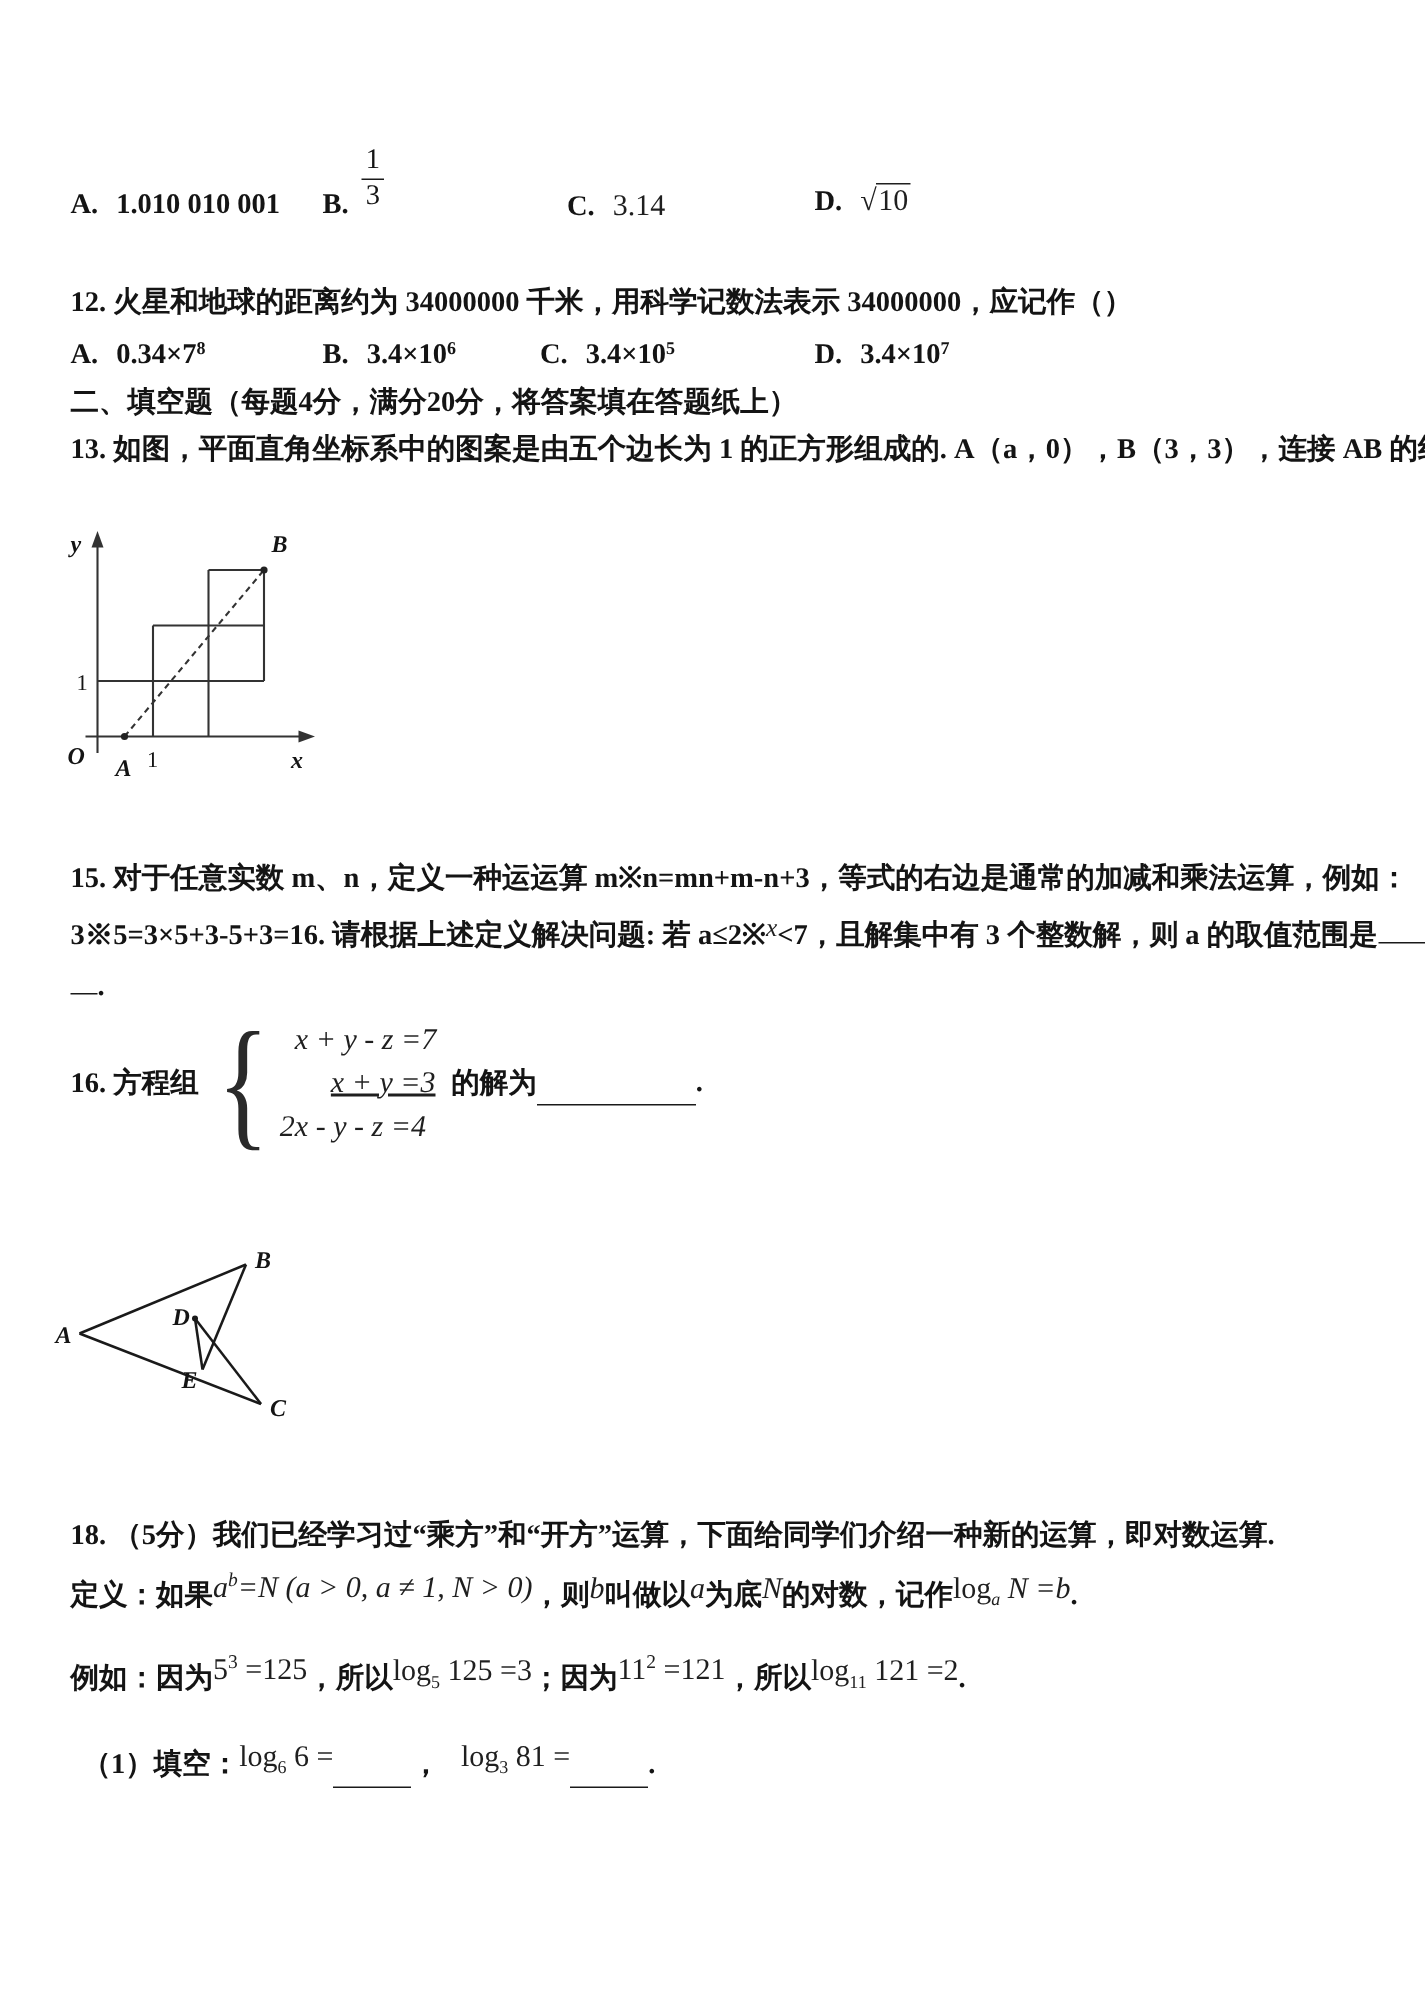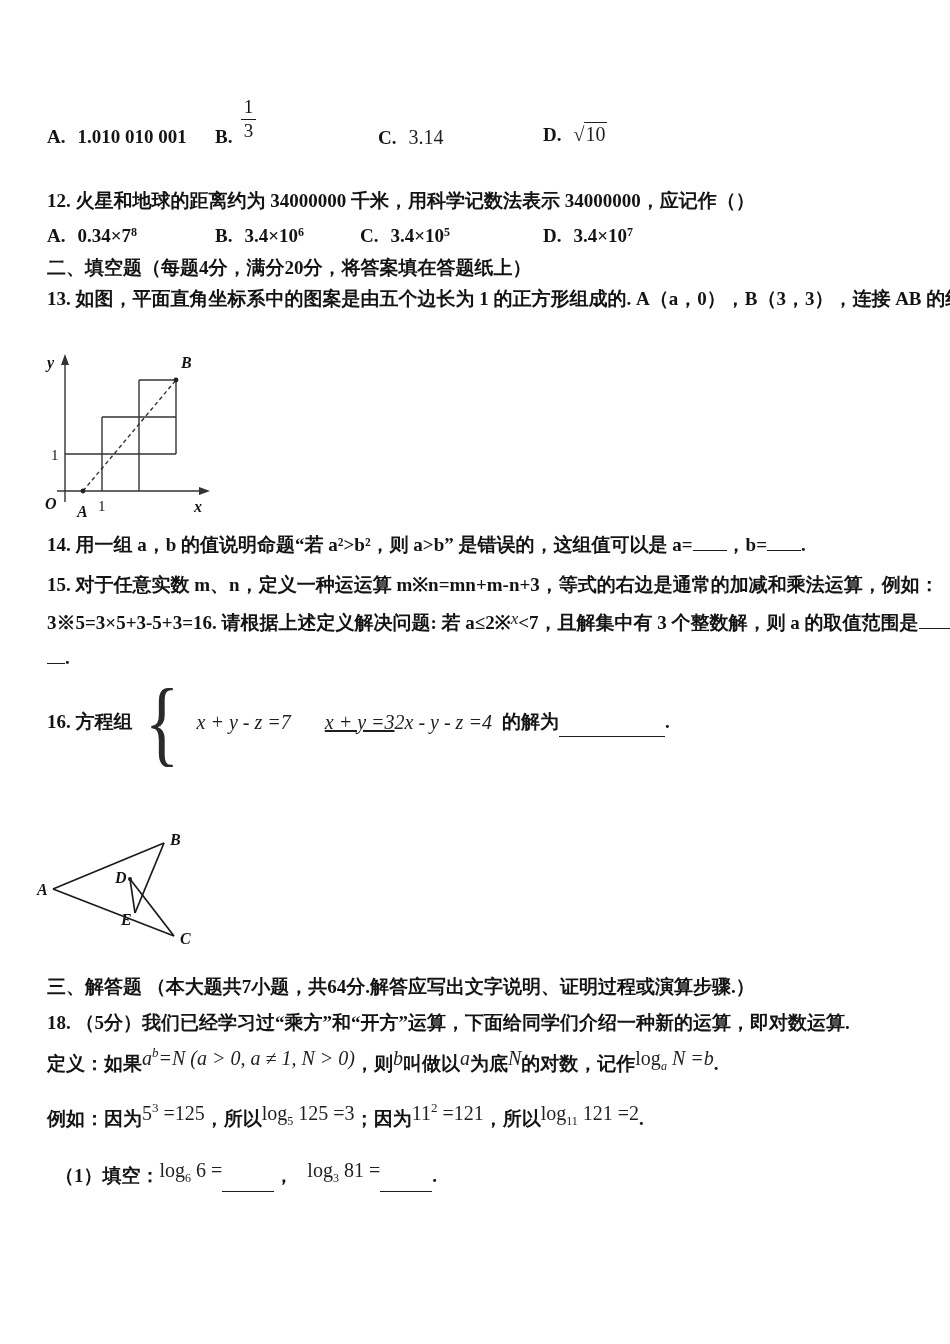--- a/index.html
+++ b/index.html
@@ -17,21 +17,21 @@
   sup.mexp{font-size:13px;font-weight:400;}
   sub.msub{font-size:12px;font-weight:400;}
   .blank{display:inline-block;border-bottom:1.6px solid #1a1a1a;height:15px;vertical-align:baseline;}
   .blank.low{vertical-align:-10px;}
   .frac{display:inline-flex;flex-direction:column;align-items:center;font-family:"Liberation Serif",serif;font-size:19px;line-height:1.1;}
   .frac .bar{width:15px;border-top:1.5px solid #1a1a1a;margin:1px 0;}
   .rad{border-top:1.6px solid #1f1f1f;padding:0 2px 0 1px;}
   .sys{display:flex;align-items:center;}
   .sys .brace{font-family:"Liberation Serif",serif;font-size:96px;font-weight:400;color:#2a2a2a;
               line-height:0.9;transform:scaleX(.75);margin:0 2px 0 6px;}
-  .eqs{display:flex;flex-direction:row;font-family:"Liberation Serif",serif;font-size:20px;
+  .eqs{display:flex;flex-direction:column;font-family:"Liberation Serif",serif;font-size:20px;
        font-style:italic;line-height:1.45;color:#1f1f1f;}
   .eqs .eq2{padding-left:34px;text-decoration:underline;}
   .eqs .eq1{padding-left:10px;}
   svg text{font-family:"Liberation Serif",serif;}
   .figlab{font-style:italic;font-weight:700;font-size:16px;fill:#141414;}
   .figtick{font-weight:400;font-size:15px;fill:#141414;}
 </style>
 </head>
 <body>
 
@@ -75,21 +75,20 @@
     <circle cx="148" cy="28" r="2.4" fill="#222"></circle>
     <text x="19" y="16" class="figlab">y</text>
     <text x="153" y="16" class="figlab">B</text>
     <text x="23" y="108" class="figtick">1</text>
     <text x="17" y="157" class="figlab">O</text>
     <text x="49" y="165" class="figlab">A</text>
     <text x="70" y="159" class="figtick">1</text>
     <text x="166" y="160" class="figlab">x</text>
   </svg>
 
-  <div class="abs cn" style="left:47px;top:532px"><span>14. 用一组 a，b 的值说明命题“若 a²&gt;b²，则 a&gt;b” 是错误的，这组值可以是 a=</span><span class="blank" style="width:34px"></span><span>，b=</span><span class="blank" style="width:34px"></span><span>.</span></div>
 
   <div class="abs cn" style="left:47px;top:571px">15. 对于任意实数 m、n，定义一种运运算 m※n=mn+m-n+3，等式的右边是通常的加减和乘法运算，例如：</div>
   <div class="abs cn" style="left:47px;top:609px"><span>3※5=3×5+3-5+3=16. 请根据上述定义解决问题: 若 a≤2※</span><span class="m mi raise" style="font-size:17px">x</span><span>&lt;7，且解集中有 3 个整数解，则 a 的取值范围是</span><span class="blank" style="width:112px"></span></div>
   <div class="abs cn" style="left:47px;top:647px"><span class="blank" style="width:18px"></span><span>.</span></div>
 
   <div class="abs sys" style="left:47px;top:674px;height:96px">
     <span class="cn">16. 方程组</span>
     <span class="brace">{</span>
     <span class="eqs">
       <span class="eq1">x + y - z =7</span>
@@ -111,21 +110,20 @@
       <line x1="97" y1="49" x2="102" y2="83"></line>
     </g>
     <circle cx="97" cy="49" r="2" fill="#1a1a1a"></circle>
     <text x="4" y="65" class="figlab">A</text>
     <text x="137" y="15" class="figlab">B</text>
     <text x="147" y="114" class="figlab">C</text>
     <text x="82" y="53" class="figlab">D</text>
     <text x="88" y="95" class="figlab">E</text>
   </svg>
 
-  <div class="abs cn" style="left:47px;top:974px">三、解答题 （本大题共7小题，共64分.解答应写出文字说明、证明过程或演算步骤.）</div>
 
   <div class="abs cn" style="left:47px;top:1010px">18. （5分）我们已经学习过“乘方”和“开方”运算，下面给同学们介绍一种新的运算，即对数运算.</div>
 
   <div class="abs cn" style="left:47px;top:1050px"><span>定义：如果</span><span class="m raise"><span class="mi">a</span><sup class="mexp mi">b</sup><span class="mi">=N (a &gt; 0, a ≠ 1, N &gt; 0)</span></span><span>，则</span><span class="m mi raise">b</span><span>叫做以</span><span class="m mi raise">a</span><span>为底</span><span class="m mi raise">N</span><span>的对数，记作</span><span class="m raise"><span>log</span><sub class="msub mi">a</sub> <span class="mi">N =b</span></span><span>.</span></div>
 
   <div class="abs cn" style="left:47px;top:1105px"><span>例如：因为</span><span class="m raise"><span>5</span><sup class="mexp">3</sup> <span>=125</span></span><span>，所以</span><span class="m raise"><span>log</span><sub class="msub">5</sub> <span>125 =3</span></span><span>；因为</span><span class="m raise"><span>11</span><sup class="mexp">2</sup> <span>=121</span></span><span>，所以</span><span class="m raise"><span>log</span><sub class="msub">11</sub> <span>121 =2</span></span><span>.</span></div>
 
   <div class="abs cn" style="left:55px;top:1163px"><span>（1）填空：</span><span class="m raise"><span>log</span><sub class="msub">6</sub> <span>6 =</span></span><span class="blank low" style="width:52px"></span><span>，</span><span class="m raise" style="margin-left:14px"><span>log</span><sub class="msub">3</sub> <span>81 =</span></span><span class="blank low" style="width:52px"></span><span>.</span></div>
 
 </div>

